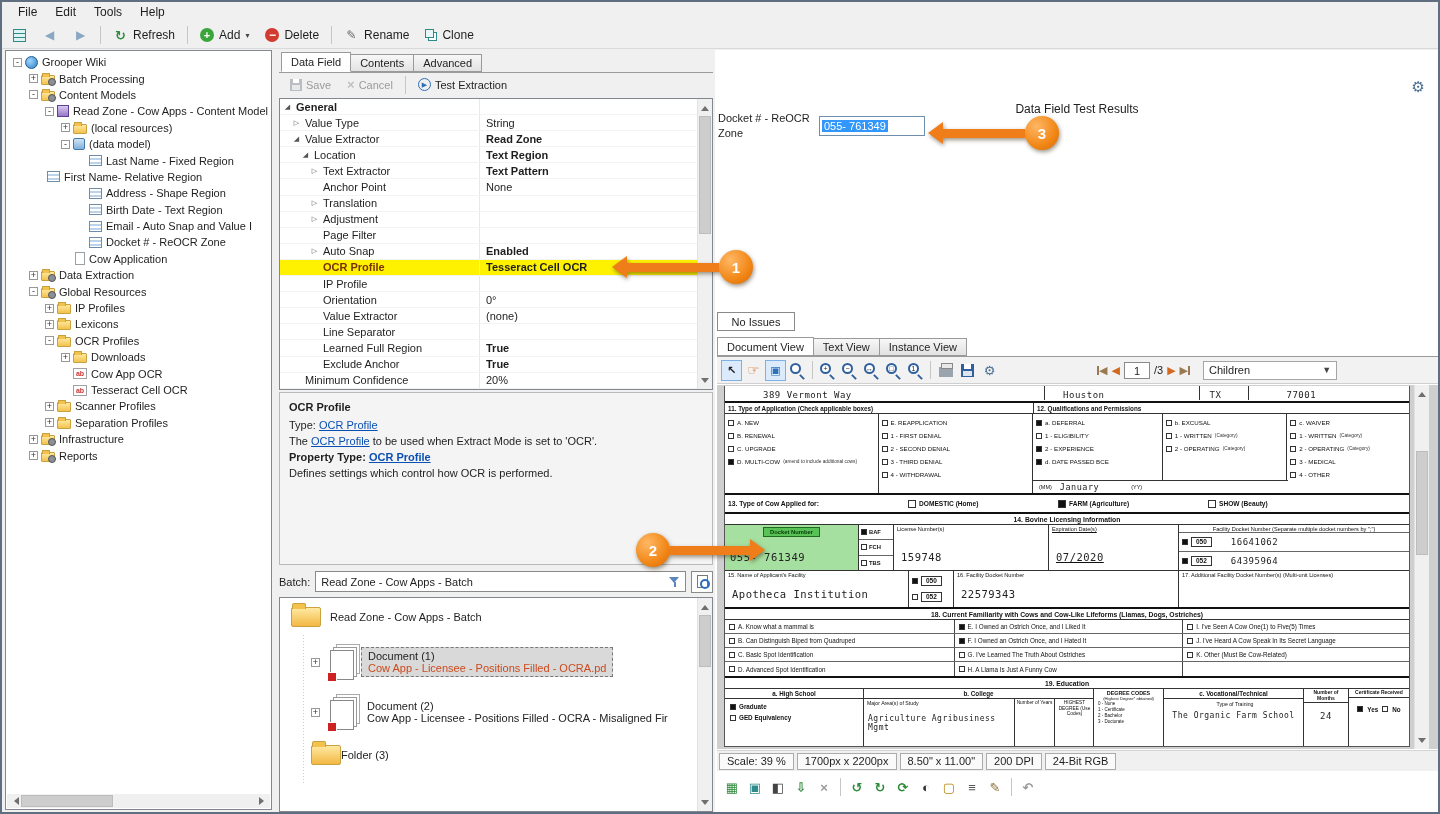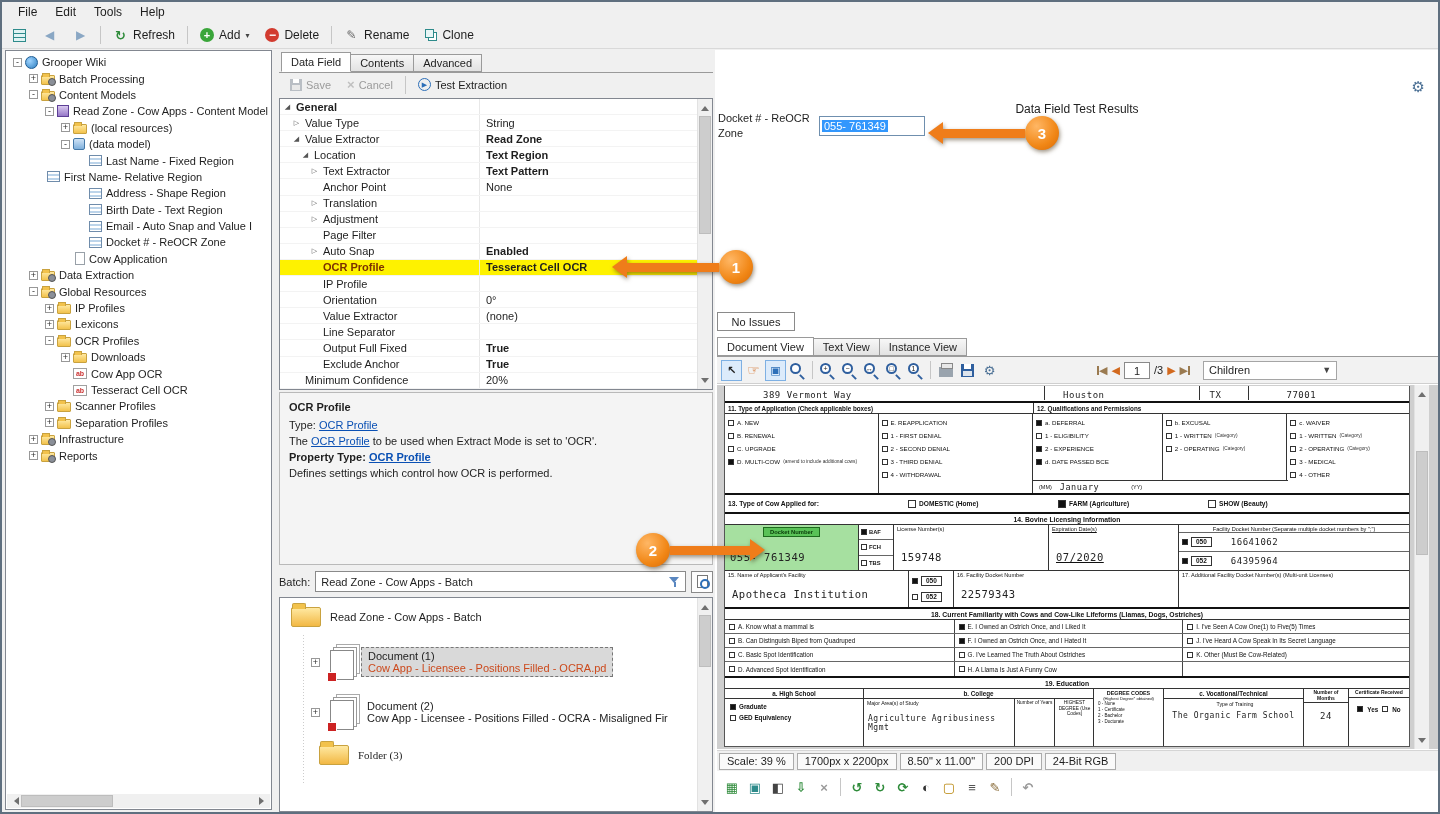--- a/index.html
+++ b/index.html
@@ -95,21 +95,21 @@
 .bfolder{width:30px;height:20px;background:linear-gradient(#ffe9a2,#f2b844);border:1px solid #c9a23f;border-radius:2px;position:relative;flex:none;}
 .bfolder::before{content:"";position:absolute;left:0;top:-5px;width:12px;height:5px;background:#f2c24c;border:1px solid #c9a23f;border-bottom:none;border-radius:2px 2px 0 0;}
 .bt-doc{display:flex;align-items:center;gap:7px;padding:5px 0 5px 30px;margin-bottom:4px;}
 .docstack{width:24px;height:30px;position:relative;background:#fff;border:1px solid #888;box-shadow:3px -3px 0 -1px #fff,3px -3px 0 0 #999,6px -6px 0 -1px #fff,6px -6px 0 0 #aaa;flex:none;margin-top:6px;}
 .pdfbadge{position:absolute;left:-4px;bottom:-3px;width:10px;height:10px;background:#c22;border:1px solid #fff;display:block;}
 .bt-text{padding:2px 6px;}
 .bt-text.sel{background:#d9d9d9;border:1px dashed #777;width:252px;}
 .bt-title{font-size:11px;}
 .bt-sub{font-size:11px;color:#222;white-space:nowrap;overflow:hidden;}
 .bt-sub.alert{color:#cc4a1d;}
-.bt-folder{display:flex;align-items:center;gap:9px;padding:6px 0 0 38px;font-family:Liberation Serif, serif;}
+.bt-folder{display:flex;align-items:center;padding:6px 0 0 30px;}
 
 .rpanel{position:absolute;left:713px;top:48px;width:724px;height:762px;background:#fff;}
 .rp-gear{position:absolute;right:14px;top:28px;font-size:15px;color:#4a6f94;}
 .results-title{position:absolute;left:0;top:52px;width:100%;text-align:center;font-size:12px;color:#222;}
 .field-label{position:absolute;left:3px;top:61px;width:98px;font-size:11px;line-height:1.35;}
 .field-value{position:absolute;left:104px;top:66px;width:106px;height:20px;border:1px solid #6f8fae;background:#fff;display:flex;align-items:center;padding:1px 2px;}
 .field-value .selx{background:#3297fd;color:#fff;font-size:11px;padding:0 2px;}
 .statusrow{position:absolute;left:2px;top:262px;right:6px;height:19px;display:flex;gap:2px;}
 .sbox{border:1px solid #8a8a8a;background:#fff;display:flex;align-items:center;font-size:11px;}
 .sbox.l{width:78px;justify-content:center;flex:none;}
@@ -531,21 +531,21 @@
           <div class="pg-row">
             <div class="pg-name" style="padding-left: 29px;">
               <span class="pg-arrow"></span>
               <span>Line Separator</span>
             </div>
             <div class="pg-val"></div>
           </div>
           <div class="pg-row">
             <div class="pg-name" style="padding-left: 29px;">
               <span class="pg-arrow"></span>
-              <span>Output Full Fixed</span>
+              <span>Learned Full Region</span>
             </div>
             <div class="pg-val bold">True</div>
           </div>
           <div class="pg-row">
             <div class="pg-name" style="padding-left: 29px;">
               <span class="pg-arrow"></span>
               <span>Exclude Anchor</span>
             </div>
             <div class="pg-val bold">True</div>
           </div>

